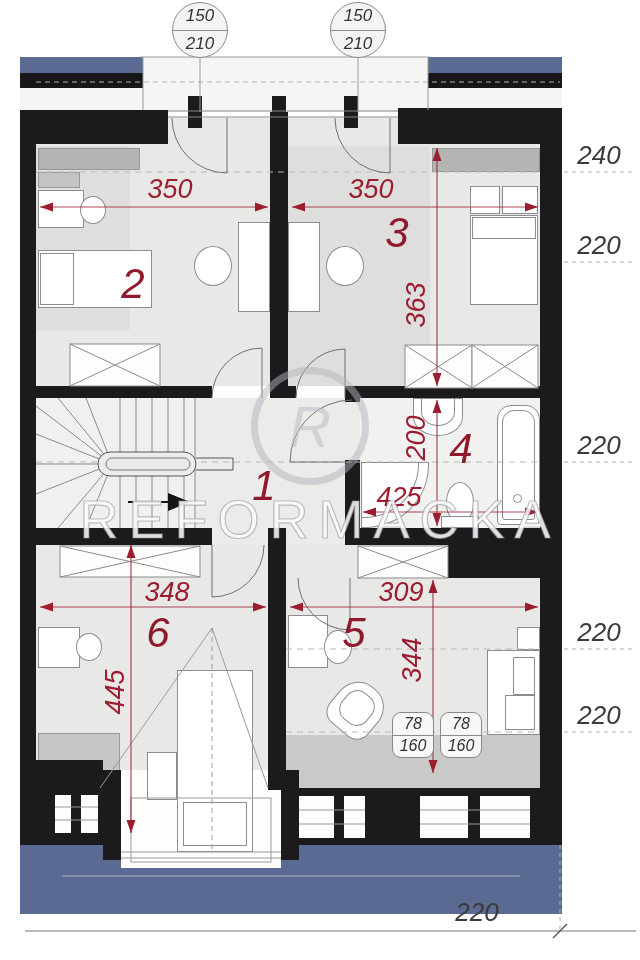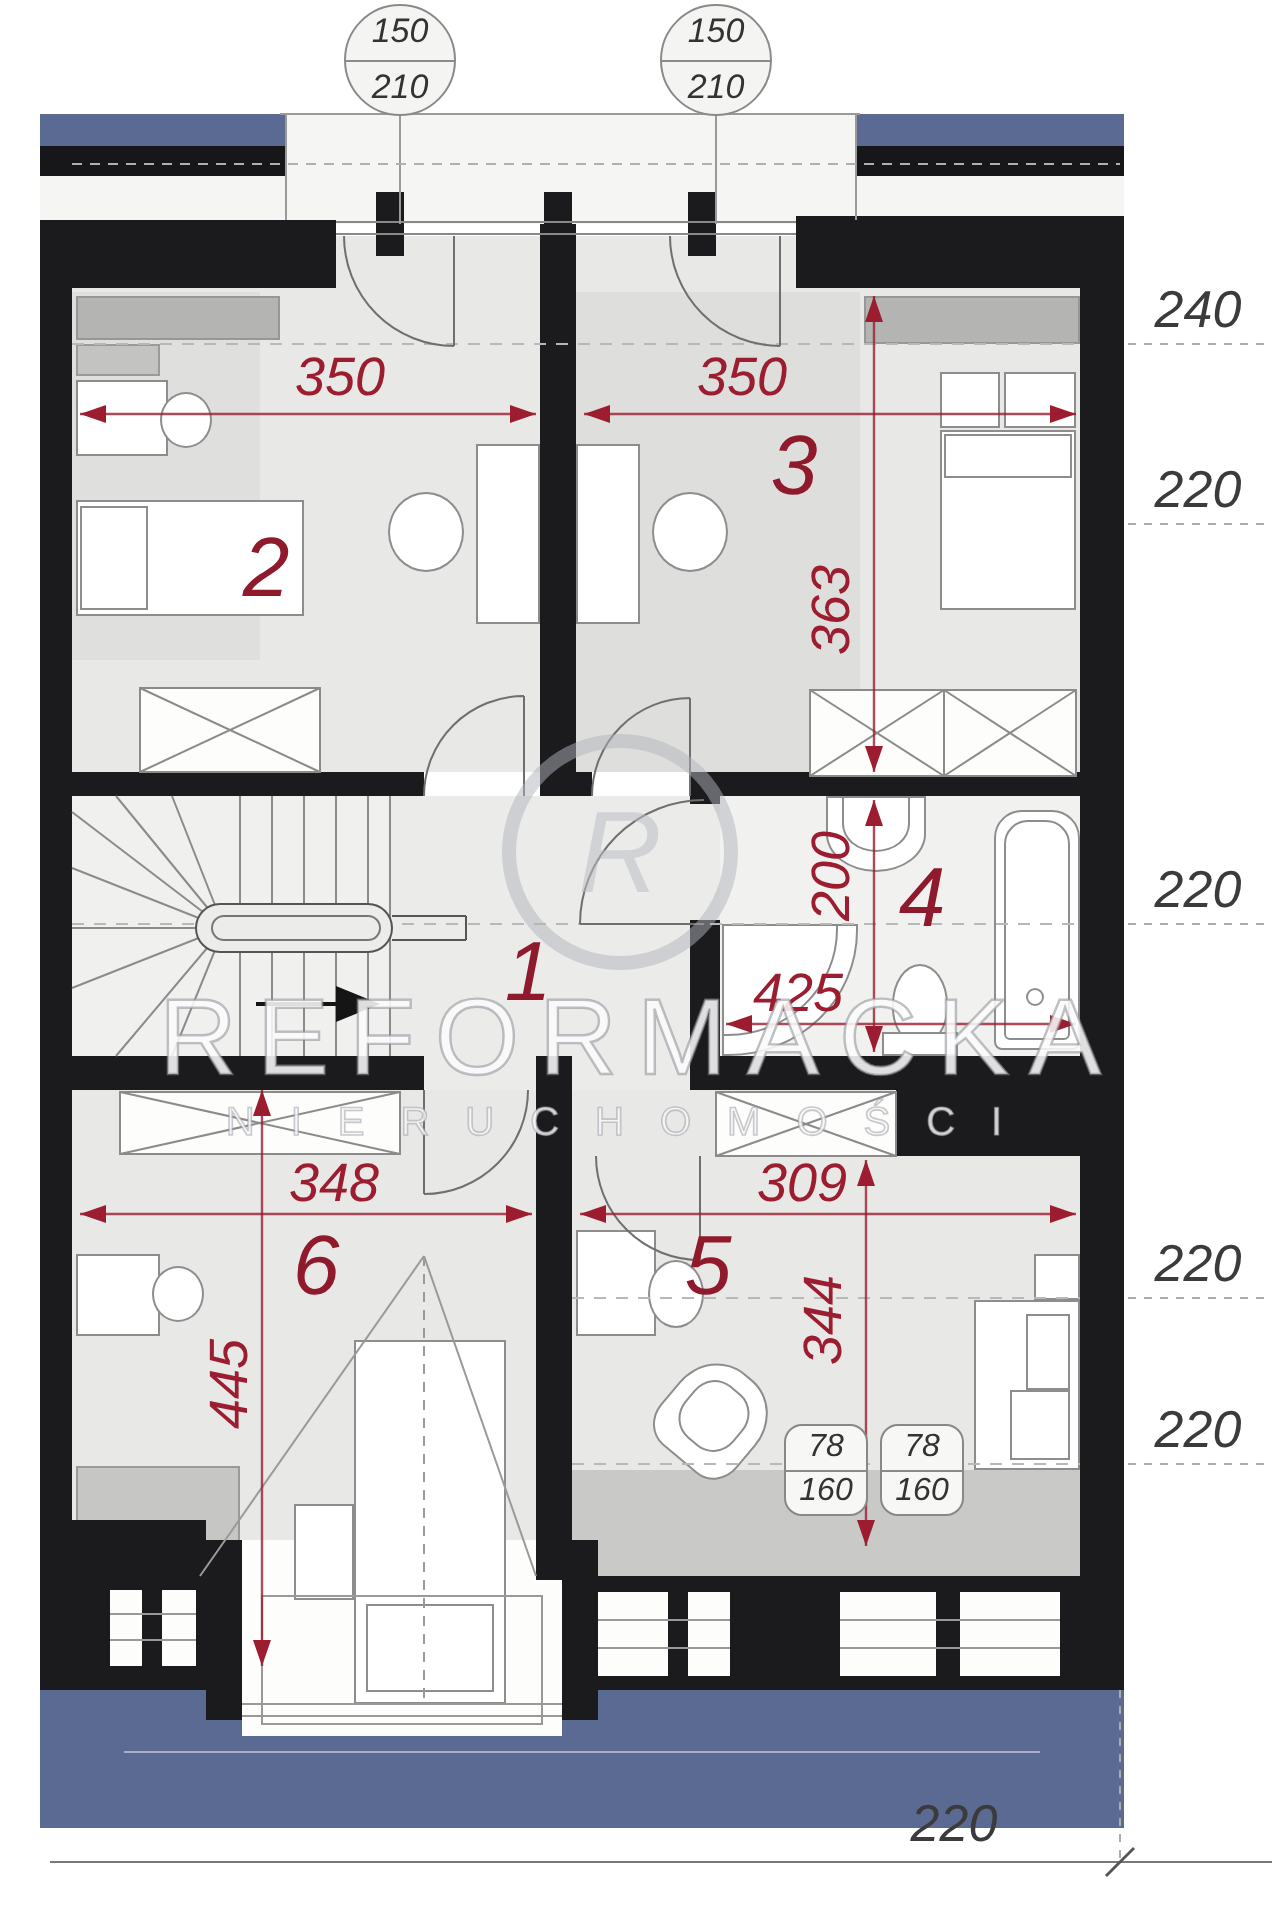--- a/index.html
+++ b/index.html
@@ -270,15 +270,14 @@
   </div>
   <div class="skytag" style="left:440px;top:712px">
     <div class="tagtop">78</div>
     <div class="tagbot">160</div>
   </div>
 
   <div class="wm-ring">
     <div class="wm-r">R</div>
   </div>
   <div class="wm-brand">REFORMACKA</div>
-  <div class="wm-sub">NIERUCHOMOŚCI</div>
 
 </div>
 
 </body></html>

